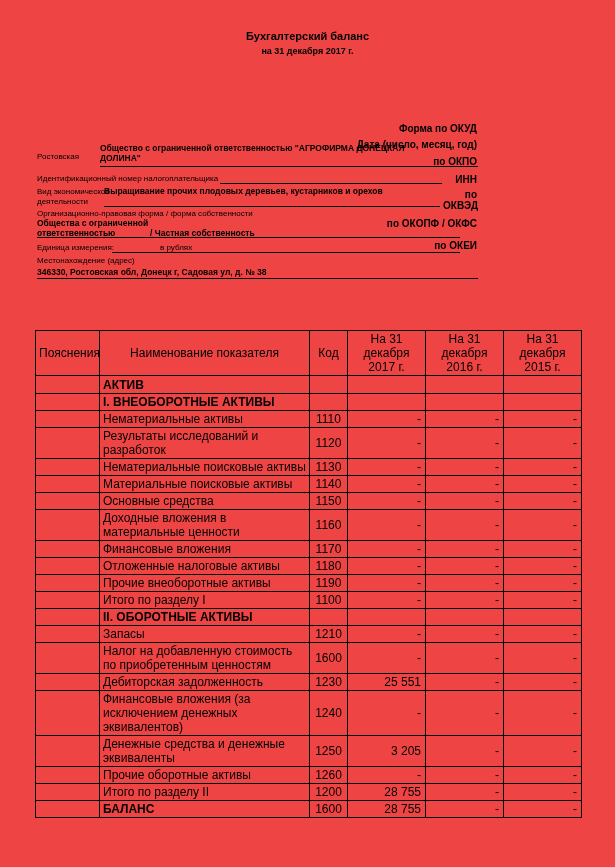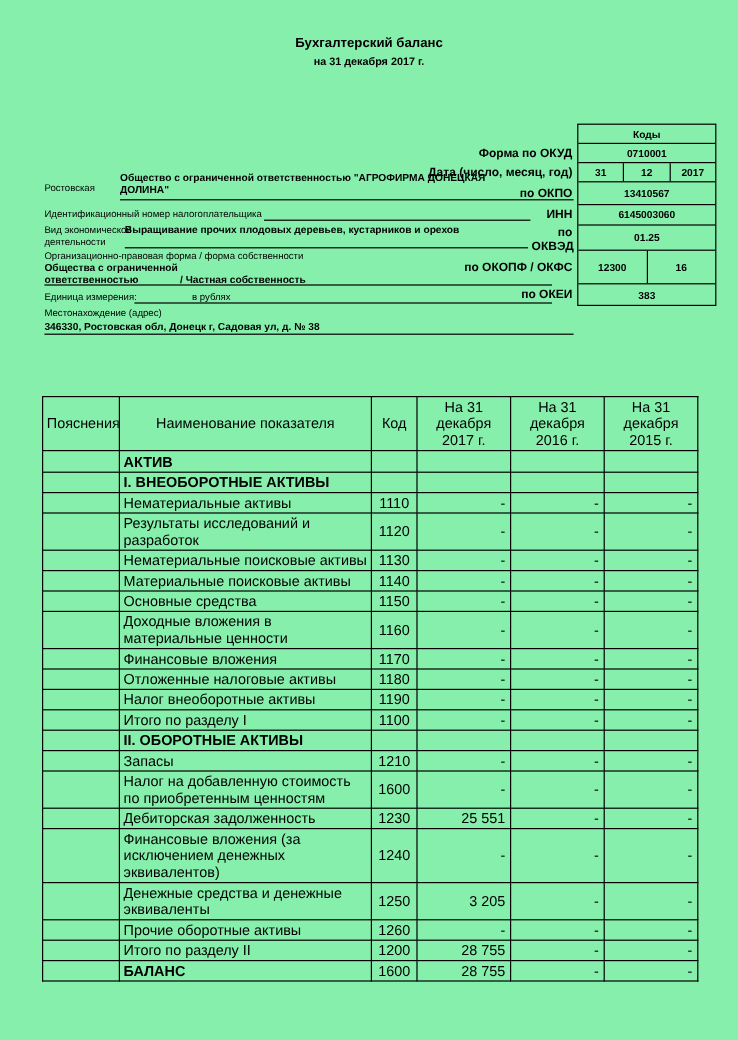--- a/index.html
+++ b/index.html
@@ -1,18 +1,18 @@
 <!DOCTYPE html>
 <html><head>
 <meta charset="utf-8">
 <style>
   * { margin:0; padding:0; box-sizing:border-box; }
   html,body { background:#fff; }
   body { width:615px; height:867px; font-family:"Liberation Sans", sans-serif; color:#000; }
-  .page { position:relative; width:615px; height:867px; background:#86efac; overflow:hidden; }
+  .page { position:relative; width:615px; height:867px; background:#ef4444; overflow:hidden; }
   .abs { position:absolute; }
   .b { font-weight:bold; }
   .title { top:30px; left:0; width:100%; text-align:center; font-size:11px; font-weight:bold; }
   .subtitle { top:46px; left:0; width:100%; text-align:center; font-size:9px; font-weight:bold; }
   .lbl { font-size:8px; }
   .val { font-size:8.5px; font-weight:bold; }
   .flabel { position:absolute; font-size:10px; text-align:right;font-weight:bold; }
   .rule { position:absolute; height:1px; background:#000; }
 
   
@@ -37,37 +37,20 @@
   .bal tr.r-section td.c-name { height:14px; }
 </style>
 </head>
 <body>
 
 <div class="page">
 
   <div class="abs title">Бухгалтерский баланс</div>
   <div class="abs subtitle">на 31 декабря 2017 г.</div>
 
-  <div class="codes">
-    <div class="crow" style="height:16px;">Коды</div>
-    <div class="crow" style="height:16px;">0710001</div>
-    <div class="crow" style="height:16px;">
-      <div class="cell">31</div>
-      <div class="cell">12</div>
-      <div class="cell">2017</div>
-    </div>
-    <div class="crow" style="height:19px;">13410567</div>
-    <div class="crow" style="height:17px;">6145003060</div>
-    <div class="crow" style="height:21px;">01.25</div>
-    <div class="crow" style="height:28px;">
-      <div class="cell">12300</div>
-      <div class="cell">16</div>
-    </div>
-    <div class="crow" style="height:17px;">383</div>
-  </div>
 
   <div class="flabel" style="left:347px; top:123px; width:130px;">Форма по ОКУД</div>
   <div class="flabel" style="left:347px; top:139px; width:130px;">Дата (число, месяц, год)</div>
   <div class="flabel" style="left:347px; top:156px; width:130px;">по ОКПО</div>
   <div class="flabel" style="left:347px; top:174px; width:130px;">ИНН</div>
   <div class="flabel" style="left:443px; top:189px; width:34px;">по ОКВЭД</div>
   <div class="flabel" style="left:347px; top:218px; width:130px;">по ОКОПФ / ОКФС</div>
   <div class="flabel" style="left:347px; top:240px; width:130px;">по ОКЕИ</div>
 
   <div class="abs lbl" style="left:37px; top:152px;">Ростовская</div>
@@ -189,21 +172,21 @@
         <tr>
           <td class="c-expl"></td>
           <td class="c-name">Отложенные налоговые активы</td>
           <td class="c-code">1180</td>
           <td class="c-val">-</td>
           <td class="c-val">-</td>
           <td class="c-val">-</td>
         </tr>
         <tr>
           <td class="c-expl"></td>
-          <td class="c-name">Налог внеоборотные активы</td>
+          <td class="c-name">Прочие внеоборотные активы</td>
           <td class="c-code">1190</td>
           <td class="c-val">-</td>
           <td class="c-val">-</td>
           <td class="c-val">-</td>
         </tr>
         <tr>
           <td class="c-expl"></td>
           <td class="c-name">Итого по разделу I</td>
           <td class="c-code">1100</td>
           <td class="c-val">-</td>

